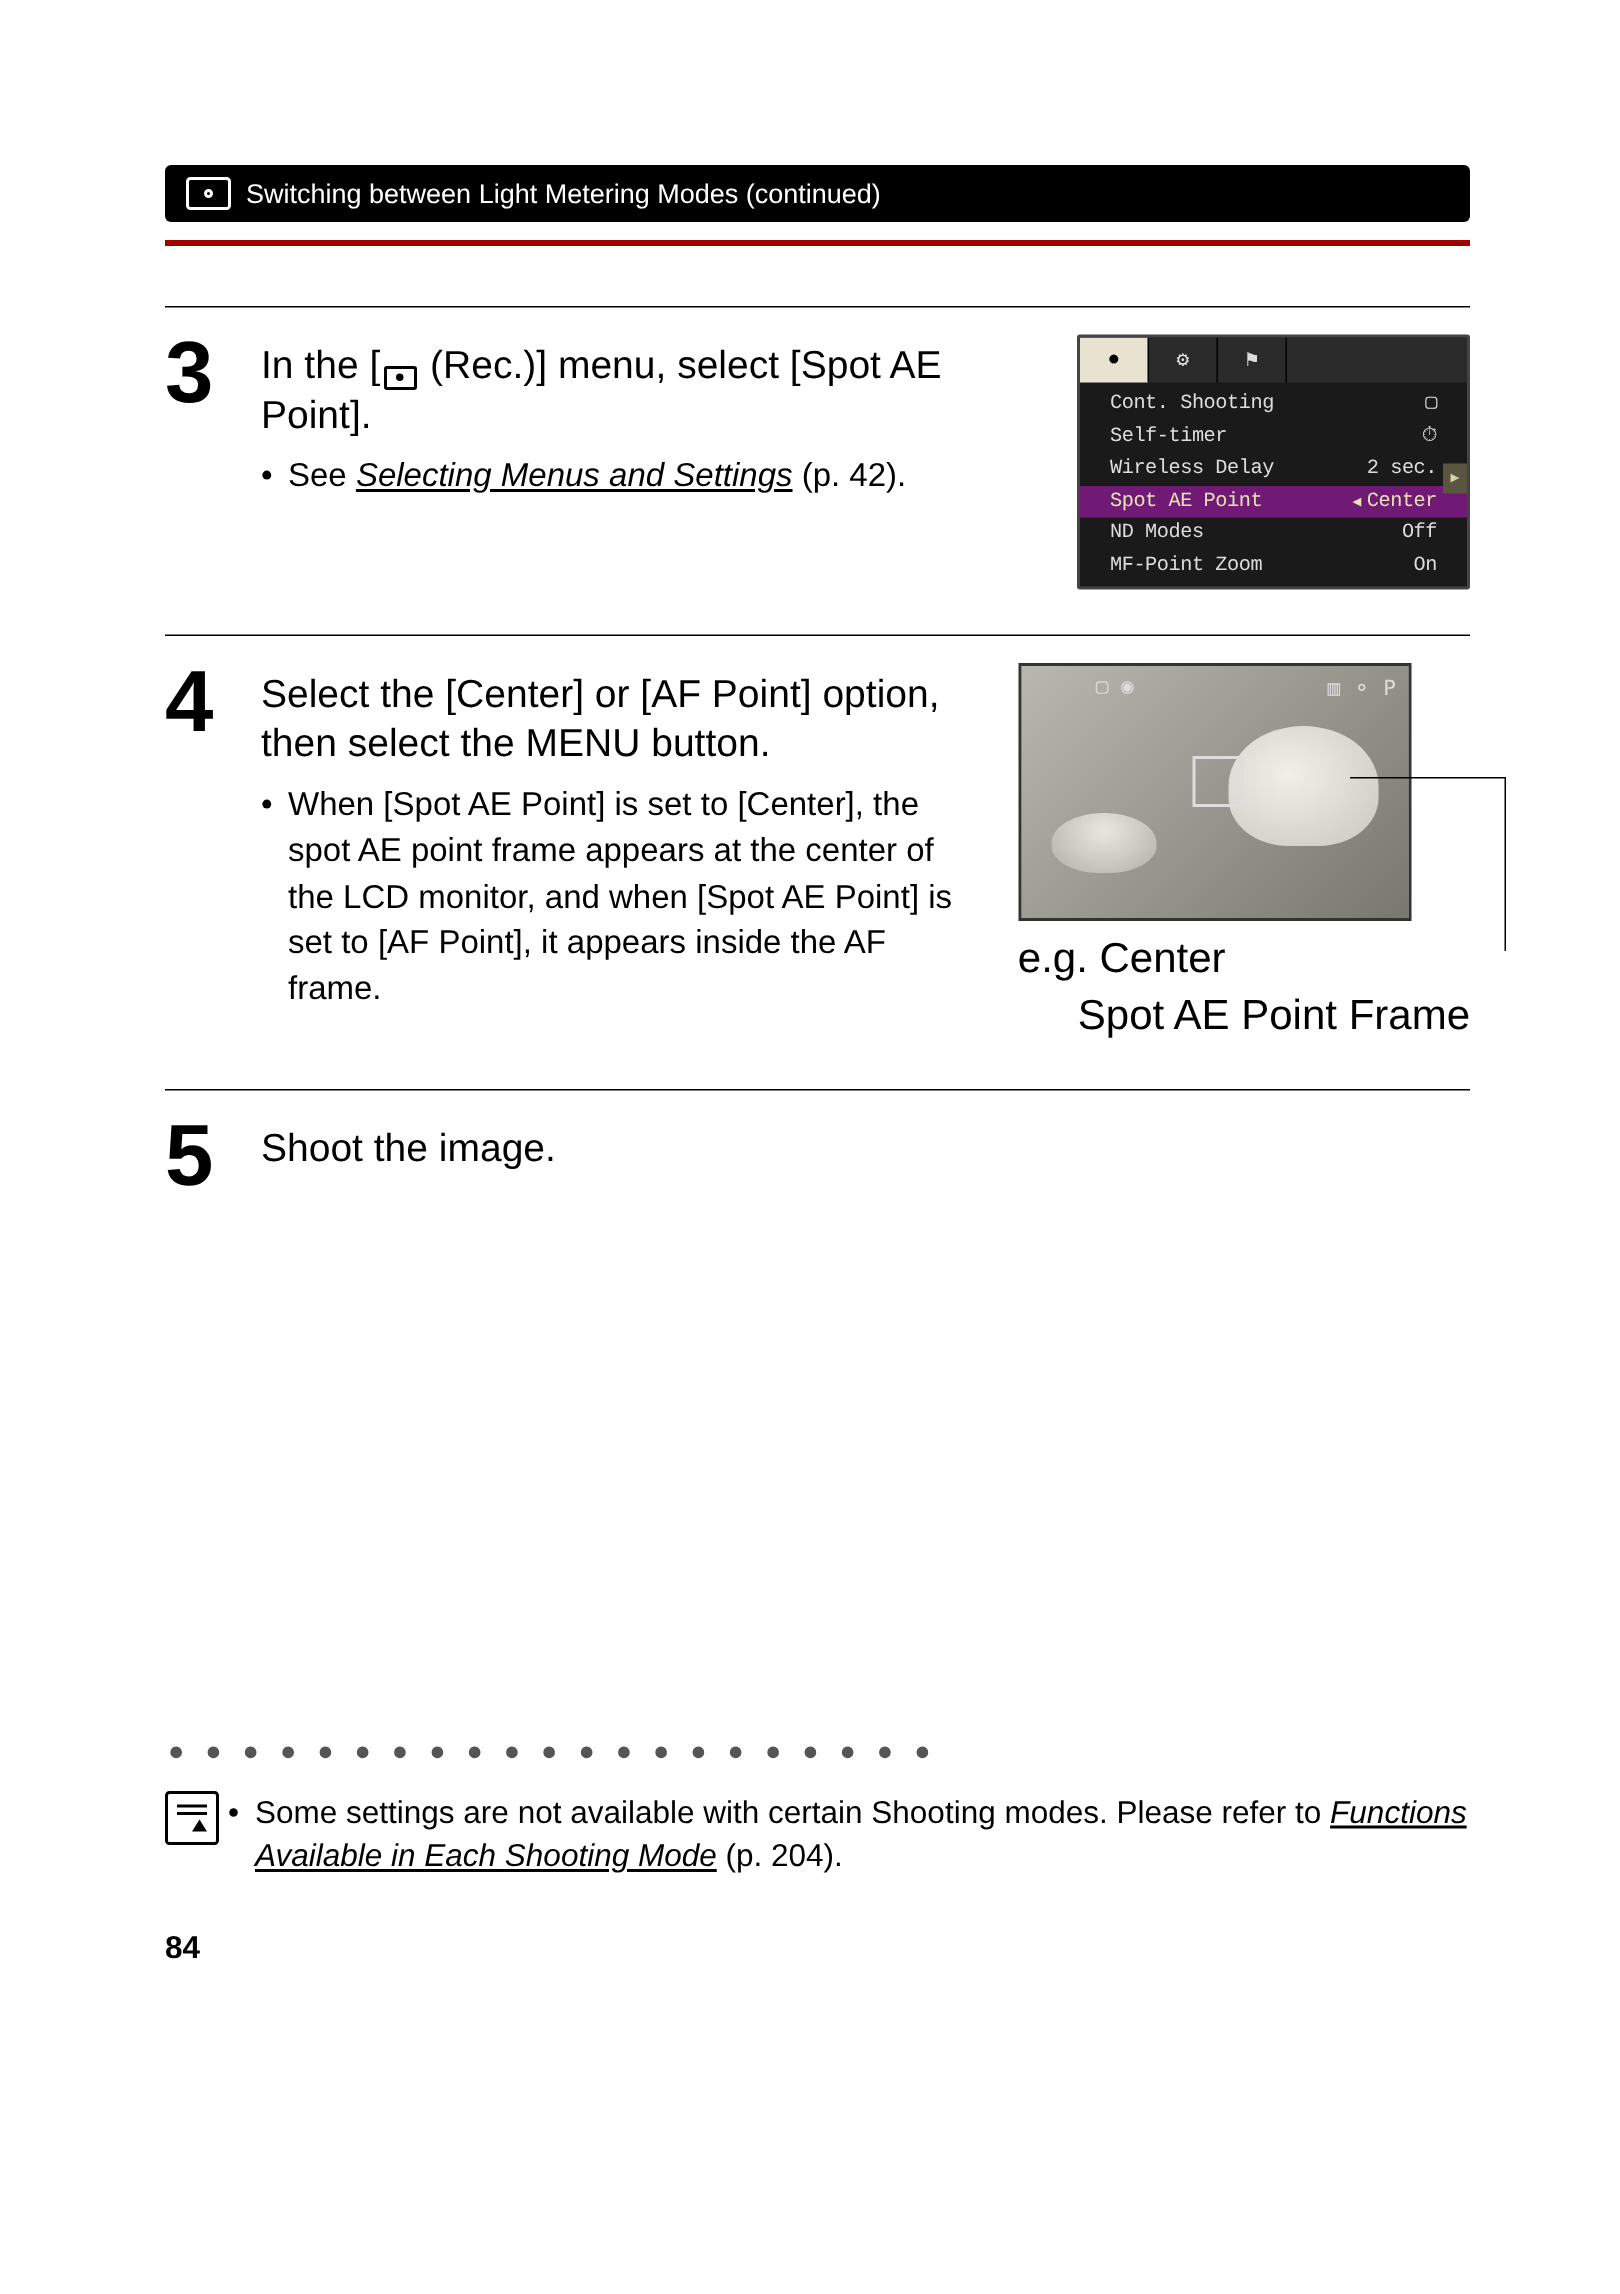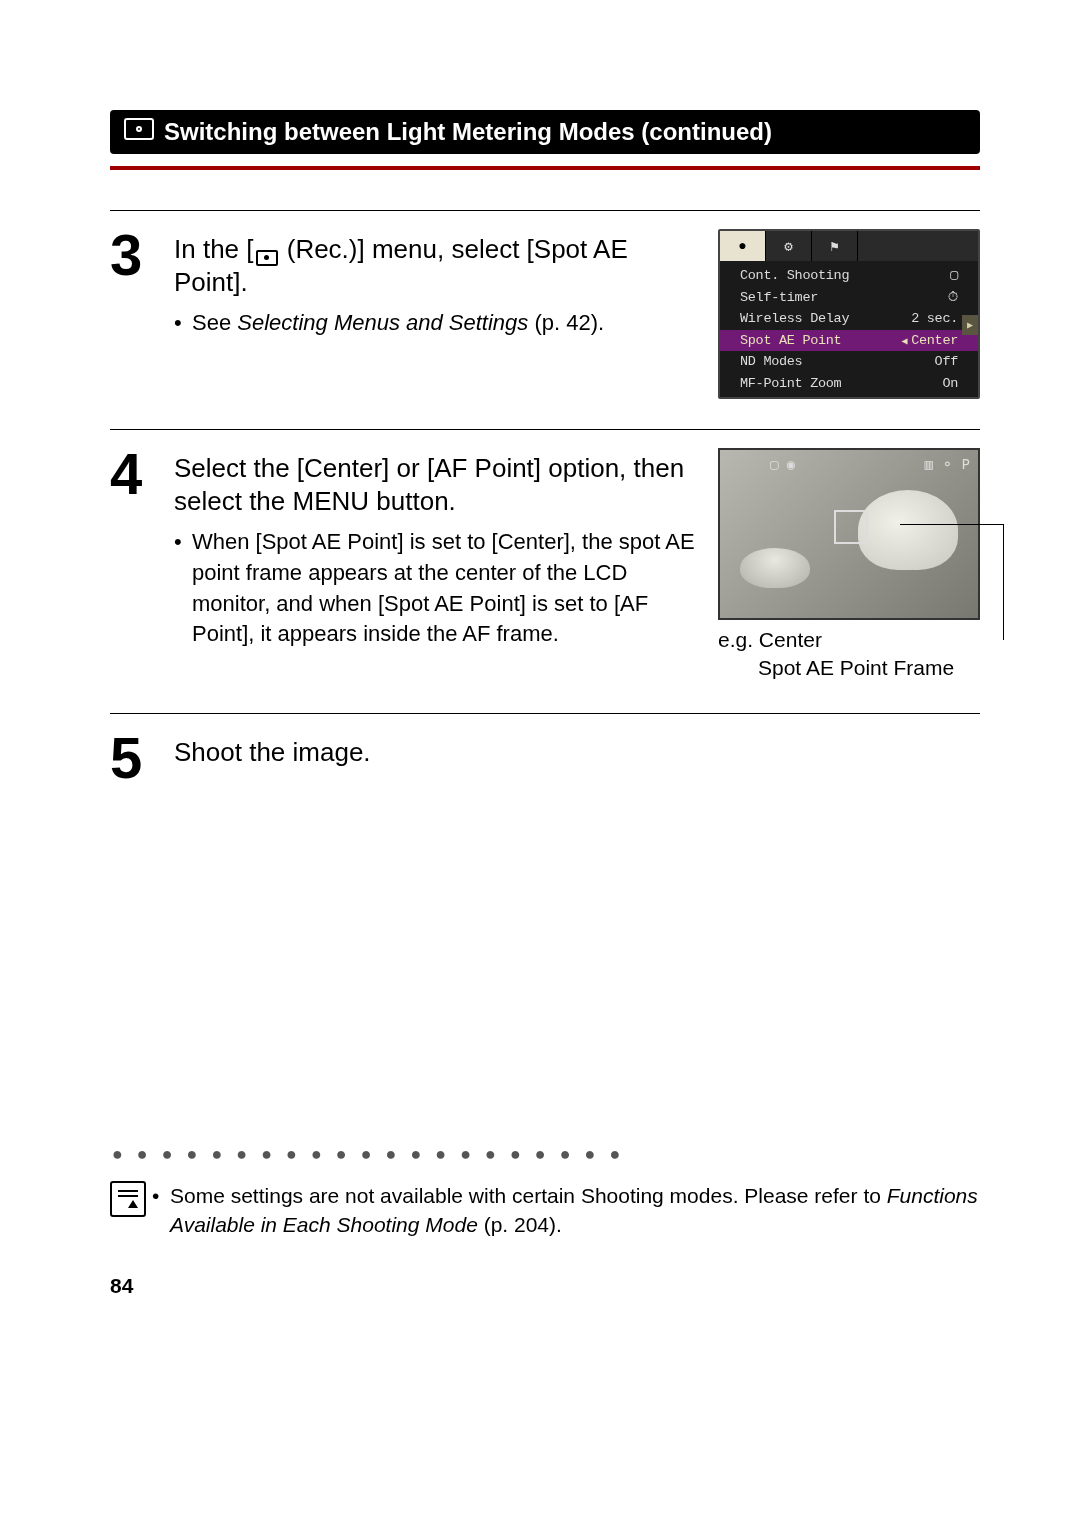--- a/index.html
+++ b/index.html
@@ -12,26 +12,26 @@
     height: 1529px;
     background: #fff;
     font-family: "Helvetica Neue", Arial, sans-serif;
     color: #000;
     position: relative;
     padding: 110px 100px 60px 110px;
   }
   .header-bar {
     background: #000;
     color: #fff;
-    font-weight: bold;
-    font-size: 24px;
+    font-weight: normal;
+    font-size: 18px;
     padding: 8px 14px;
     border-radius: 4px;
     display: flex;
-    align-items: flex-start;
+    align-items: flex-end;
     gap: 10px;
     margin-bottom: 12px;
   }
   .header-icon {
     display: inline-flex;
     align-items: center;
     justify-content: center;
     width: 30px;
     height: 22px;
     border: 2px solid #fff;
@@ -87,20 +87,21 @@
     margin-bottom: 6px;
   }
   .bullet-line::before {
     content: "•";
     position: absolute;
     left: 0;
     top: 0;
   }
   .italic {
     font-style: italic;
+    text-decoration: underline;
   }
   .side-image {
     flex-shrink: 0;
   }
   .menu-screenshot {
     width: 262px;
     height: 170px;
     background: #1a1a1a;
     border: 2px solid #444;
     border-radius: 2px;
@@ -226,21 +227,21 @@
   .pointer-line::before {
     content: "";
     position: absolute;
     top: 0;
     right: 0;
     width: 104px;
     height: 1px;
     background: #000;
   }
   .caption-block {
-    font-size: 21px;
+    font-size: 28px;
     line-height: 1.35;
     margin-top: 6px;
   }
   .section {
     margin-bottom: 30px;
   }
   .dots-row {
     letter-spacing: 14px;
     color: #555;
     font-size: 18px;

